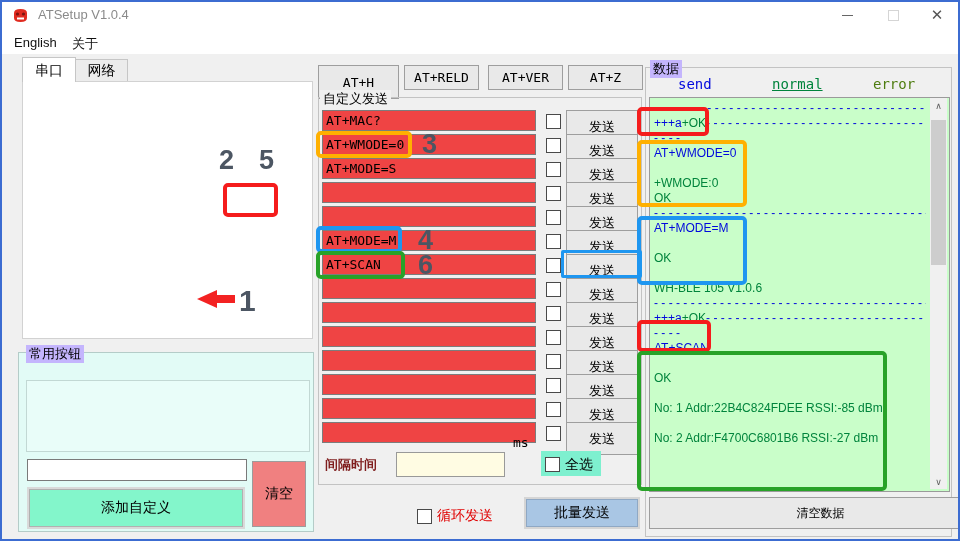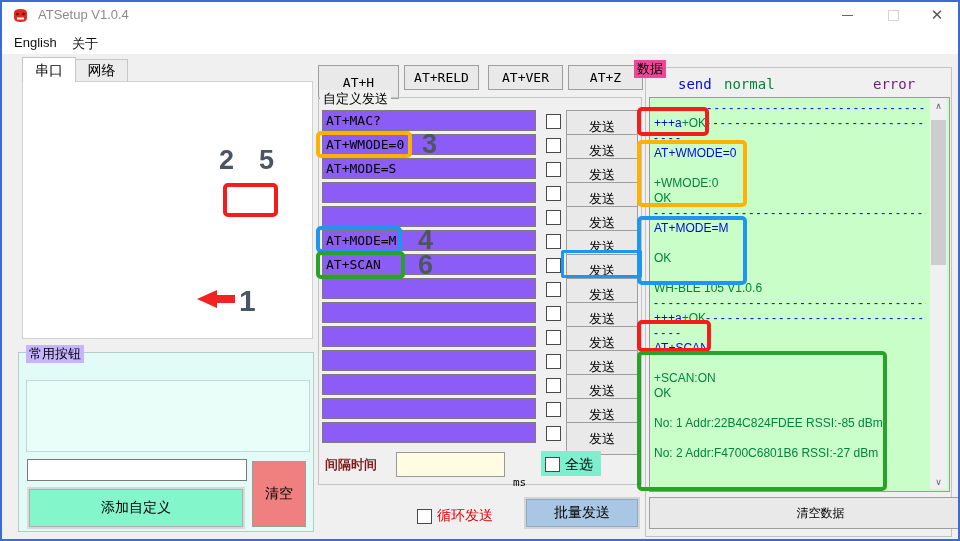--- a/index.html
+++ b/index.html
@@ -21,21 +21,21 @@
   .tab-idle{background:#ececec;border:1px solid #c6c6c6;}
   .tabpage{position:absolute;left:22px;top:81px;width:289px;height:256px;background:#fff;border:1px solid #d2d2d2;z-index:1;}
   .gb{position:absolute;border:1px solid #c3c3c3;}
   .gb-label{position:absolute;font-size:13px;padding:0 3px;z-index:4;}
   .field-label{position:absolute;font-size:14px;color:#000;}
   .combo{position:absolute;width:77px;height:21px;background:#f3f3f3;border:1px solid #828282;display:flex;align-items:center;justify-content:space-between;padding:0 5px;font-size:13px;}
   .combo .chev{width:0;height:0;border-left:4px solid transparent;border-right:4px solid transparent;border-top:5px solid #555;}
   .btn{background:#e9e9e9;border:1px solid #9e9e9e;display:flex;align-items:center;justify-content:center;font-size:13px;color:#000;padding:0;cursor:default;}
   .cb{display:block;width:13px;height:13px;background:#fff;border:1px solid #494949;}
   
-  .row-input{width:206px;height:19px;border:1px solid #7c7c7c;font-size:13px;padding:0 3px;background:#8b5cf6;}
+  .row-input{width:206px;height:19px;border:1px solid #7c7c7c;font-size:13px;padding:0 3px;background:#ef4444;}
   .send-btn{width:72px;height:33px;}
   
   .log{position:absolute;left:649px;top:97px;width:299px;height:393px;background:#c9fec9;border:1px solid #9a9a9a;}
   .log-text{position:absolute;left:654px;top:101px;width:272px;height:386px;overflow:hidden;z-index:2;}
   .log-line{height:15px;line-height:15px;font-size:12px;white-space:pre;overflow:hidden;}
   .log-line .s{color:#0008dd;}
   .log-line .n{color:#00843c;}
   .sbar{position:absolute;left:930px;top:98px;width:17px;height:391px;background:#f0f0f0;z-index:3;}
   .sbar .arr{position:absolute;left:0;width:17px;height:15px;display:flex;align-items:center;justify-content:center;font-size:9px;color:#606060;}
   .sbar .thumb{position:absolute;left:1px;top:22px;width:15px;height:145px;background:#cdcdcd;}
@@ -174,35 +174,35 @@
       <input class="abs row-input mono" style="left: 322px; top: 398px;">
       <span class="cb abs" style="left: 546px; top: 402px;"></span>
       <button class="btn abs send-btn" style="left: 566px; top: 398px;">发送</button>
       <input class="abs row-input mono" style="left: 322px; top: 422px;">
       <span class="cb abs" style="left: 546px; top: 426px;"></span>
       <button class="btn abs send-btn" style="left: 566px; top: 422px;">发送</button>
     </div>
 
   <span class="abs" style="left:325px;top:456px;font-size:13px;color:#7f1d1d;font-weight:bold;">间隔时间</span>
   <input class="abs" type="text" style="left: 396px; top: 452px; width: 103px; height: 21px; background: rgb(255, 252, 227); border: 1px solid rgb(153, 153, 153);" value="">
-  <span class="abs mono" style="left:513px;top:476px;font-size:11px;">ms</span>
+  <span class="abs mono" style="left:513px;top:435px;font-size:13px;">ms</span>
   <div class="abs" style="left:541px;top:451px;width:60px;height:25px;background:#7ef0cf;"></div>
   <span class="cb abs" style="left:545px;top:457px;"></span>
   <span class="abs" style="left:565px;top:456px;font-size:14px;">全选</span>
 
   <span class="cb abs" style="left:417px;top:509px;"></span>
   <span class="abs" style="left:437px;top:507px;font-size:14px;color:#e00000;">循环发送</span>
   <button class="btn abs" style="left:526px;top:499px;width:112px;height:28px;background:#a9c6e4;border:1px solid #8fa8c4;box-shadow:0 0 0 2px #d5d5d5;font-size:14px;">批量发送</button>
 
   <div class="gb" style="left:645px;top:67px;width:305px;height:468px;"></div>
-  <span class="gb-label" style="left:634px;top:60px;background:#ec4899;">数据</span>
+  <span class="gb-label" style="left:650px;top:60px;background:#c4b5fd;">数据</span>
 
   <span class="legend" style="left:678px;color:#0008dd;">send</span>
-  <span class="legend" style="left:724px;color:#00843c;">normal</span>
-  <span class="legend" style="left:873px;color:#701a75;text-align:center;">error</span>
+  <span class="legend" style="left:772px;color:#00843c;text-decoration:underline;">normal</span>
+  <span class="legend" style="left:873px;color:#4d7c0f;text-align:center;">error</span>
 
   <div class="log"></div>
   <div class="log-text">
       <div class="log-line"><span class="s">                - - - - - - - - - - - - - - - - - - - - - - - - - - - - - -</span></div>
       <div class="log-line"><span class="s">+++a</span><span class="n">+OK</span><span class="s">- - - - - - - - - - - - - - - - - - - - - - - - - - - - - -</span></div>
       <div class="log-line"><span class="s">- - - -</span></div>
       <div class="log-line"><span class="s">AT+WMODE=0</span></div>
       <div class="log-line"></div>
       <div class="log-line"><span class="n">+WMODE:0</span></div>
       <div class="log-line"><span class="n">OK</span></div>
@@ -210,21 +210,20 @@
       <div class="log-line"><span class="s">AT+MODE=M</span></div>
       <div class="log-line"></div>
       <div class="log-line"><span class="n">OK</span></div>
       <div class="log-line"></div>
       <div class="log-line"><span class="n">WH-BLE 105 V1.0.6</span></div>
       <div class="log-line"><span class="s">- - - - - - - - - - - - - - - - - - - - - - - - - - - - - - - - - - - - - - - -</span></div>
       <div class="log-line"><span class="s">+++a</span><span class="n">+OK</span><span class="s">- - - - - - - - - - - - - - - - - - - - - - - - - - - - - -</span></div>
       <div class="log-line"><span class="s">- - - -</span></div>
       <div class="log-line"><span class="s">AT+SCAN</span></div>
       <div class="log-line"></div>
-      <div class="log-line"><span class="n">+SCAN:ON</span></div>
       <div class="log-line"><span class="n">OK</span></div>
       <div class="log-line"></div>
       <div class="log-line"><span class="n">No: 1 Addr:22B4C824FDEE RSSI:-85 dBm</span></div>
       <div class="log-line"></div>
       <div class="log-line"><span class="n">No: 2 Addr:F4700C6801B6 RSSI:-27 dBm</span></div>
     </div>
   <div class="sbar">
     <div class="arr" style="top:0;">∧</div>
     <div class="thumb"></div>
     <div class="arr" style="bottom:0;">∨</div>

